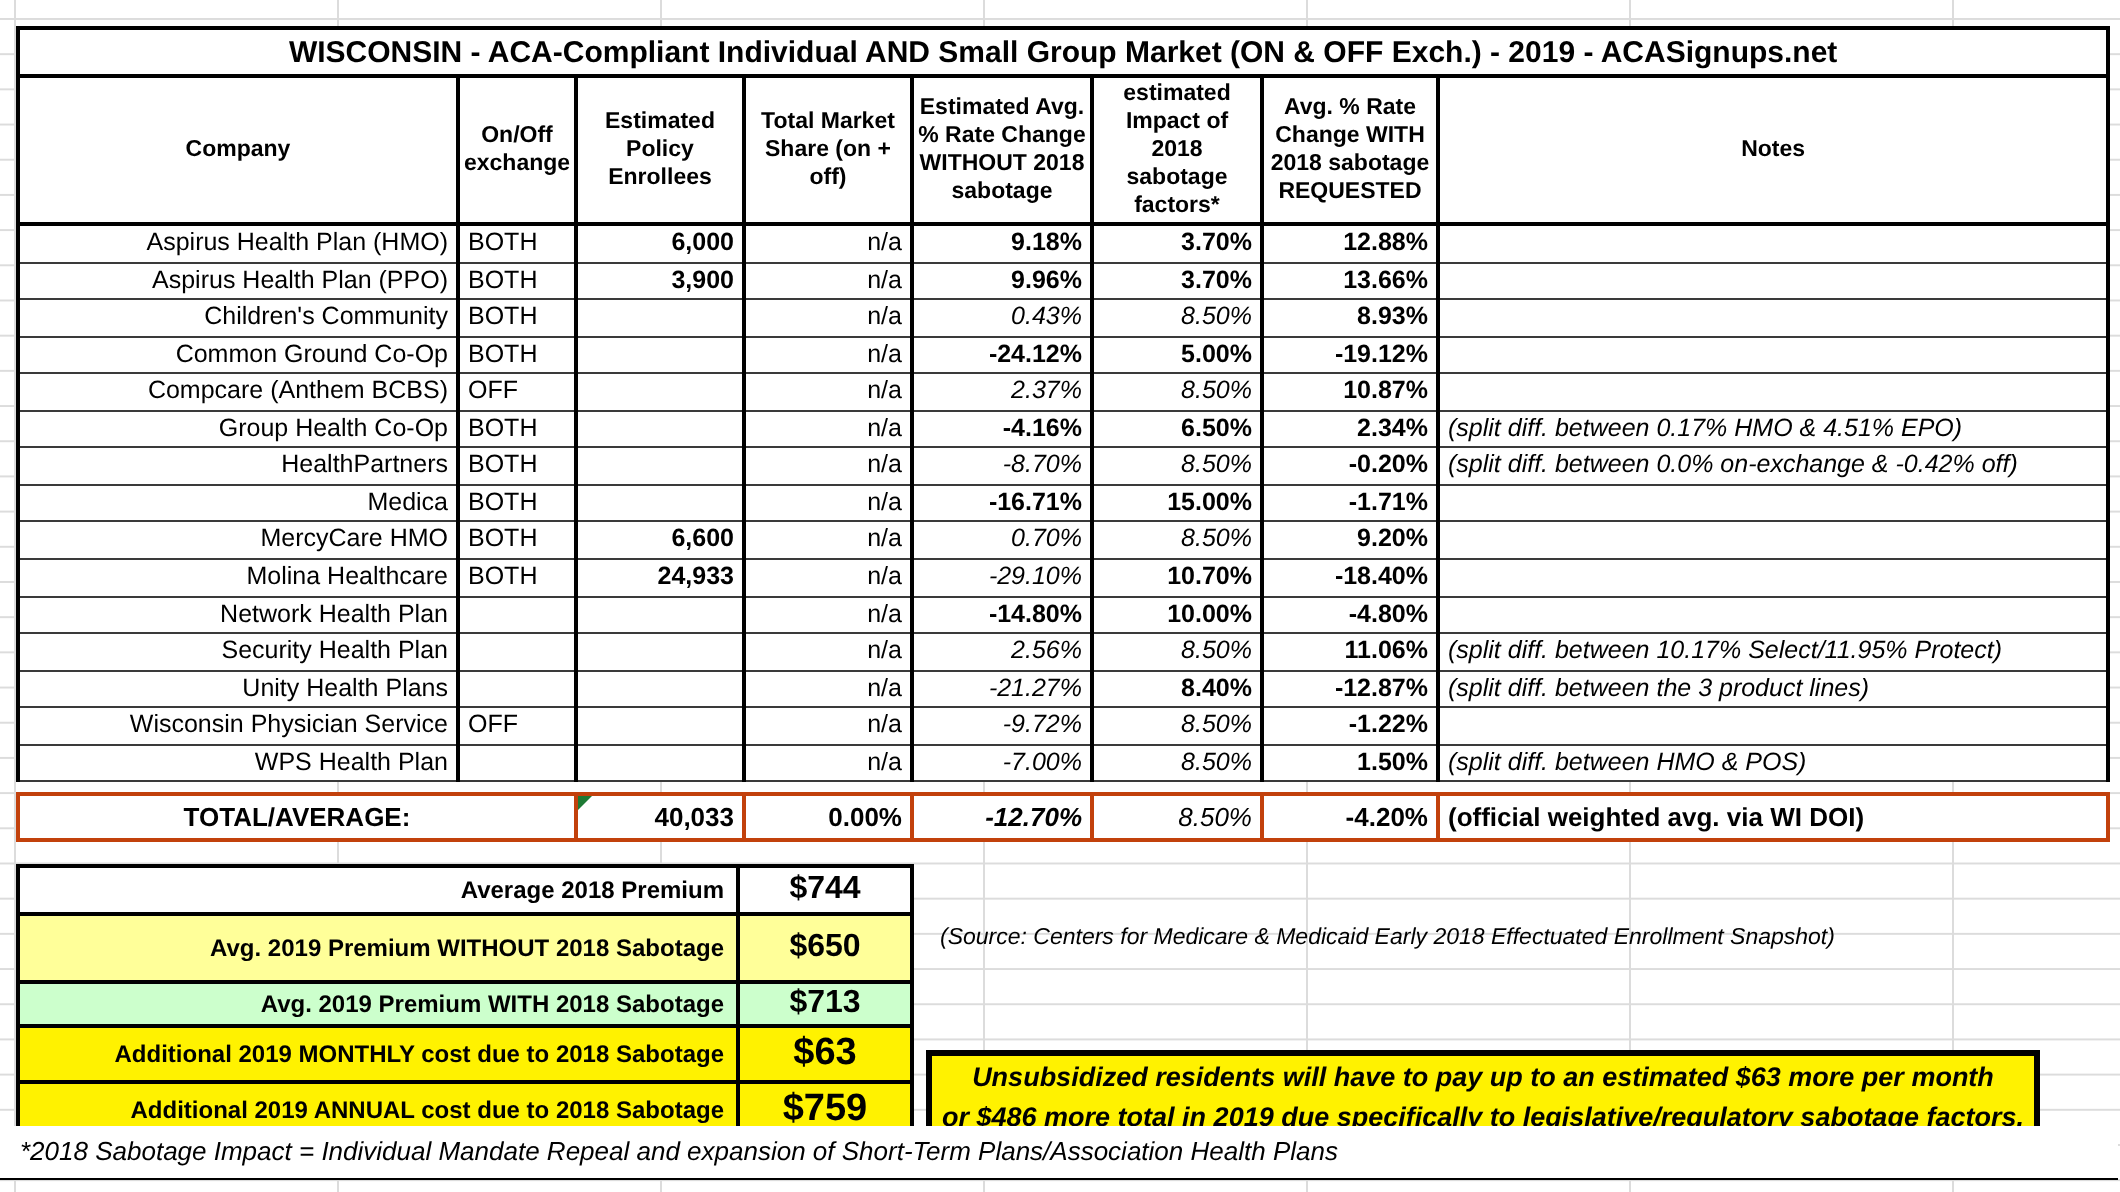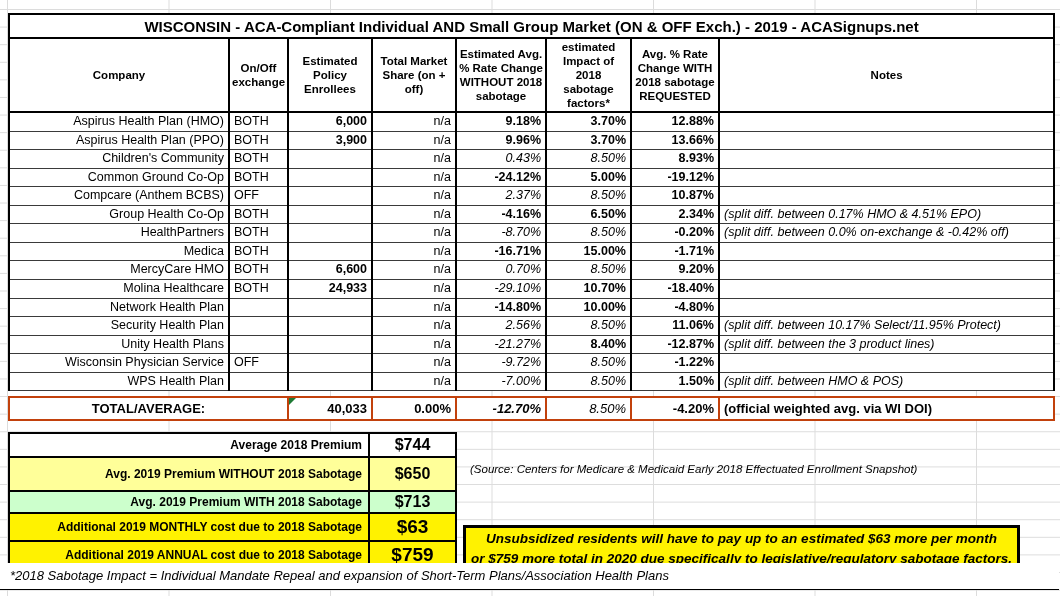--- a/index.html
+++ b/index.html
@@ -299,18 +299,18 @@
         <td class="sum-label bg-yb">Additional 2019 ANNUAL cost due to 2018 Sabotage</td>
         <td class="sum-value sum-value-big bg-yb">$759</td>
       </tr>
     </tbody>
   </table>
 
   <div class="source-note">(Source: Centers for Medicare &amp; Medicaid Early 2018 Effectuated Enrollment Snapshot)</div>
 
   <div class="sabotage-box">
     <div>Unsubsidized residents will have to pay up to an estimated $63 more per month</div>
-    <div>or $759 more total in 2020 due specifically to legislative/regulatory sabotage factors.</div>
+    <div>or $486 more total in 2019 due specifically to legislative/regulatory sabotage factors.</div>
   </div>
 
   <div class="footnote">*2018 Sabotage Impact = Individual Mandate Repeal and expansion of Short-Term Plans/Association Health Plans</div>
 
 </div>
 
 </body></html>

